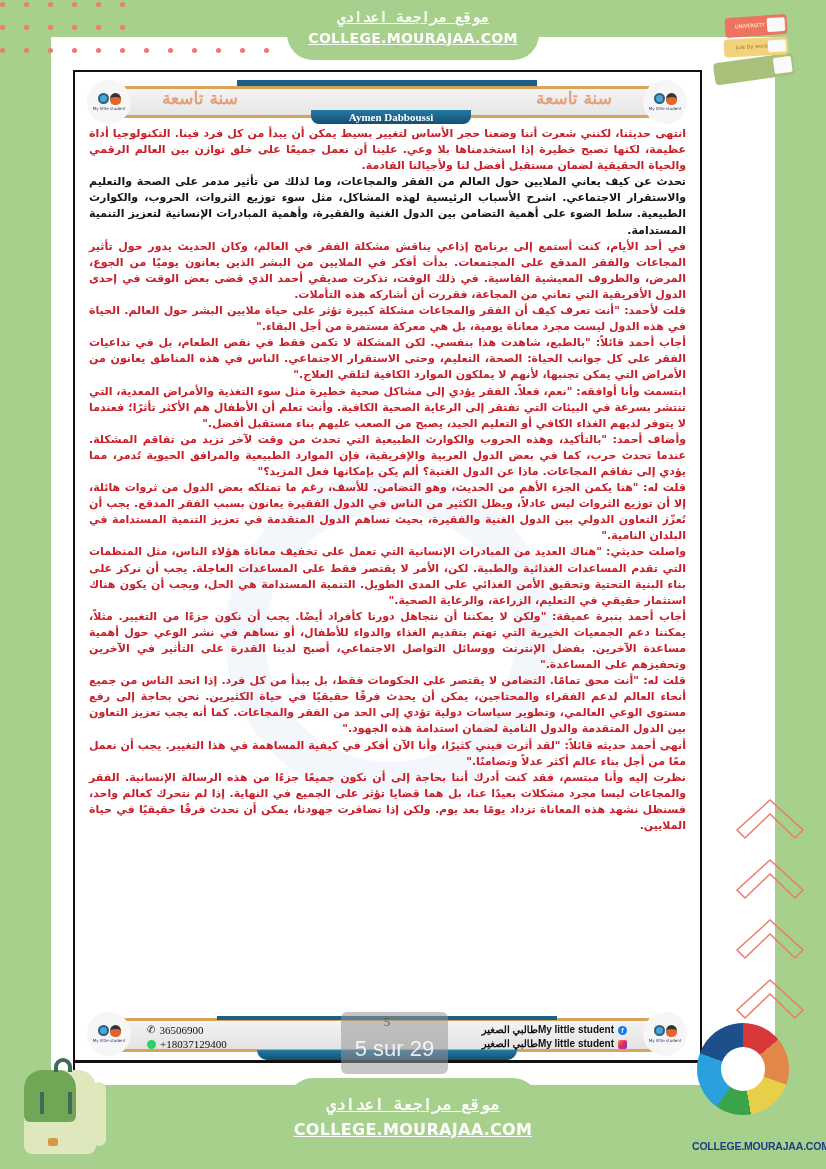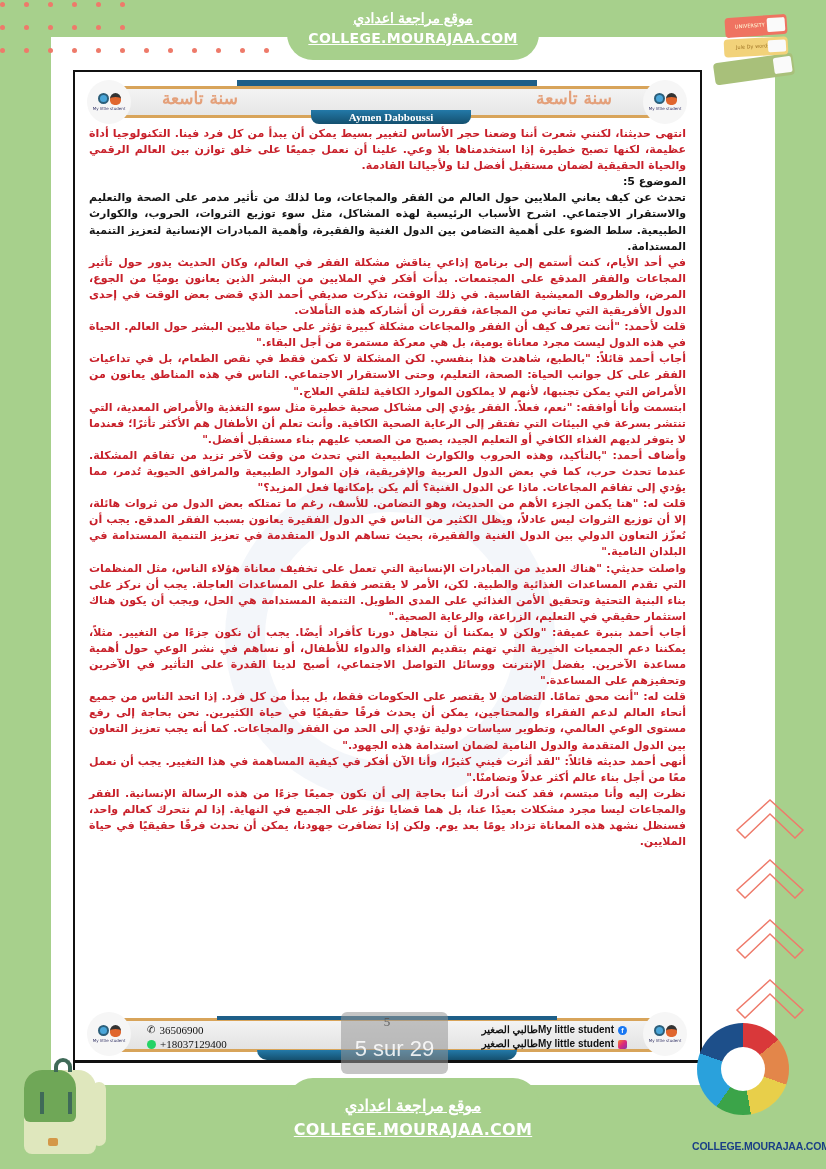--- a/index.html
+++ b/index.html
@@ -11,21 +11,21 @@
   .g-left { position: absolute; left: 0; top: 0; width: 51px; height: 1169px; background: #a7d08c; }
   .g-right { position: absolute; left: 775px; top: 0; width: 51px; height: 1169px; background: #a7d08c; }
   .g-bottom { position: absolute; left: 0; top: 1085px; width: 826px; height: 84px; background: #a7d08c; }
   .white-inner { position: absolute; left: 51px; top: 37px; width: 724px; height: 1048px; background: #fff; }
   .dot { width: 5px; height: 5px; border-radius: 50%; background: #ee7a6a; position: absolute; }
 
   
   .site-tab { position: absolute; left: 287px; width: 252px; background: #a7d08c; text-align: center; color: #fff; }
   .site-tab.top { top: 0; height: 60px; border-radius: 0 0 26px 26px; padding-top: 8px; }
   .site-tab.bottom { top: 1078px; height: 91px; border-radius: 26px 26px 0 0; padding-top: 16px; }
-  .site-tab .ar { font-family: Liberation Sans, sans-serif; font-size: 14px; font-weight: bold; text-decoration: underline; direction: rtl; display: block; line-height: 20px; }
+  .site-tab .ar { font-family: Liberation Mono, monospace; font-size: 14px; font-weight: bold; text-decoration: underline; direction: rtl; display: block; line-height: 20px; }
   .site-tab .en { font-family: "DejaVu Sans", sans-serif; font-size: 14px; font-weight: bold; text-decoration: underline; letter-spacing: 0.3px; display: block; line-height: 20px; }
   .site-tab.bottom .ar, .site-tab.bottom .en { font-size: 16px; line-height: 24px; }
 
   
   .doc { position: absolute; left: 73px; top: 70px; width: 629px; height: 1012px; border: 2.5px solid #111; border-bottom: none; background: #fff; overflow: hidden; }
   .doc-bottom-line { position: absolute; left: 73px; top: 1060px; width: 629px; height: 3px; background: #111; }
 
   .banner { position: absolute; left: 12px; top: 8px; width: 600px; height: 44px; }
   .banner .bar { position: absolute; left: 20px; right: 20px; top: 6px; height: 32px; background: linear-gradient(#f3f3f3, #e6e6e6); border-top: 3px solid #d8a45a; border-bottom: 3px solid #d8a45a; }
   .banner .blue-top { position: absolute; left: 150px; right: 150px; top: 0; height: 6px; background: #1e5f88; }
@@ -161,21 +161,20 @@
         </div>
       <span class="cap">My little student</span>
     </div>
     <span class="level left">سنة تاسعة</span>
     <span class="level right">سنة تاسعة</span>
     <div class="blue-sub">Aymen Dabboussi</div>
   </div>
 
   <div class="content">
     <p class="red">انتهى حديثنا، لكنني شعرت أننا وضعنا حجر الأساس لتغيير بسيط يمكن أن يبدأ من كل فرد فينا. التكنولوجيا أداة عظيمة، لكنها تصبح خطيرة إذا استخدمناها بلا وعي. علينا أن نعمل جميعًا على خلق توازن بين العالم الرقمي والحياة الحقيقية لضمان مستقبل أفضل لنا ولأجيالنا القادمة.</p>
-    <p class="black">الموضوع 5:</p>
     <p class="black">تحدث عن كيف يعاني الملايين حول العالم من الفقر والمجاعات، وما لذلك من تأثير مدمر على الصحة والتعليم والاستقرار الاجتماعي. اشرح الأسباب الرئيسية لهذه المشاكل، مثل سوء توزيع الثروات، الحروب، والكوارث الطبيعية. سلط الضوء على أهمية التضامن بين الدول الغنية والفقيرة، وأهمية المبادرات الإنسانية لتعزيز التنمية المستدامة.</p>
     <p class="red">في أحد الأيام، كنت أستمع إلى برنامج إذاعي يناقش مشكلة الفقر في العالم، وكان الحديث يدور حول تأثير المجاعات والفقر المدقع على المجتمعات. بدأت أفكر في الملايين من البشر الذين يعانون يوميًا من الجوع، المرض، والظروف المعيشية القاسية. في ذلك الوقت، تذكرت صديقي أحمد الذي قضى بعض الوقت في إحدى الدول الأفريقية التي تعاني من المجاعة، فقررت أن أشاركه هذه التأملات.</p>
     <p class="red">قلت لأحمد: "أنت تعرف كيف أن الفقر والمجاعات مشكلة كبيرة تؤثر على حياة ملايين البشر حول العالم. الحياة في هذه الدول ليست مجرد معاناة يومية، بل هي معركة مستمرة من أجل البقاء."</p>
     <p class="red">أجاب أحمد قائلاً: "بالطبع، شاهدت هذا بنفسي. لكن المشكلة لا تكمن فقط في نقص الطعام، بل في تداعيات الفقر على كل جوانب الحياة: الصحة، التعليم، وحتى الاستقرار الاجتماعي. الناس في هذه المناطق يعانون من الأمراض التي يمكن تجنبها، لأنهم لا يملكون الموارد الكافية لتلقي العلاج."</p>
     <p class="red">ابتسمت وأنا أوافقه: "نعم، فعلاً. الفقر يؤدي إلى مشاكل صحية خطيرة مثل سوء التغذية والأمراض المعدية، التي تنتشر بسرعة في البيئات التي تفتقر إلى الرعاية الصحية الكافية. وأنت تعلم أن الأطفال هم الأكثر تأثرًا؛ فعندما لا يتوفر لديهم الغذاء الكافي أو التعليم الجيد، يصبح من الصعب عليهم بناء مستقبل أفضل."</p>
     <p class="red">وأضاف أحمد: "بالتأكيد، وهذه الحروب والكوارث الطبيعية التي تحدث من وقت لآخر تزيد من تفاقم المشكلة. عندما تحدث حرب، كما في بعض الدول العربية والإفريقية، فإن الموارد الطبيعية والمرافق الحيوية تُدمر، مما يؤدي إلى تفاقم المجاعات. ماذا عن الدول الغنية؟ ألم يكن بإمكانها فعل المزيد؟"</p>
     <p class="red">قلت له: "هنا يكمن الجزء الأهم من الحديث، وهو التضامن. للأسف، رغم ما تمتلكه بعض الدول من ثروات هائلة، إلا أن توزيع الثروات ليس عادلاً، ويظل الكثير من الناس في الدول الفقيرة يعانون بسبب الفقر المدقع. يجب أن نُعزّز التعاون الدولي بين الدول الغنية والفقيرة، بحيث تساهم الدول المتقدمة في تعزيز التنمية المستدامة في البلدان النامية."</p>
     <p class="red">واصلت حديثي: "هناك العديد من المبادرات الإنسانية التي تعمل على تخفيف معاناة هؤلاء الناس، مثل المنظمات التي تقدم المساعدات الغذائية والطبية. لكن، الأمر لا يقتصر فقط على المساعدات العاجلة. يجب أن نركز على بناء البنية التحتية وتحقيق الأمن الغذائي على المدى الطويل. التنمية المستدامة هي الحل، ويجب أن يكون هناك استثمار حقيقي في التعليم، الزراعة، والرعاية الصحية."</p>
     <p class="red">أجاب أحمد بنبرة عميقة: "ولكن لا يمكننا أن نتجاهل دورنا كأفراد أيضًا. يجب أن نكون جزءًا من التغيير. مثلاً، يمكننا دعم الجمعيات الخيرية التي تهتم بتقديم الغذاء والدواء للأطفال، أو نساهم في نشر الوعي حول أهمية مساعدة الآخرين. بفضل الإنترنت ووسائل التواصل الاجتماعي، أصبح لدينا القدرة على التأثير في الآخرين وتحفيزهم على المساعدة."</p>
     <p class="red">قلت له: "أنت محق تمامًا. التضامن لا يقتصر على الحكومات فقط، بل يبدأ من كل فرد. إذا اتحد الناس من جميع أنحاء العالم لدعم الفقراء والمحتاجين، يمكن أن يحدث فرقًا حقيقيًا في حياة الكثيرين. نحن بحاجة إلى رفع مستوى الوعي العالمي، وتطوير سياسات دولية تؤدي إلى الحد من الفقر والمجاعات. كما أنه يجب تعزيز التعاون بين الدول المتقدمة والدول النامية لضمان استدامة هذه الجهود."</p>

